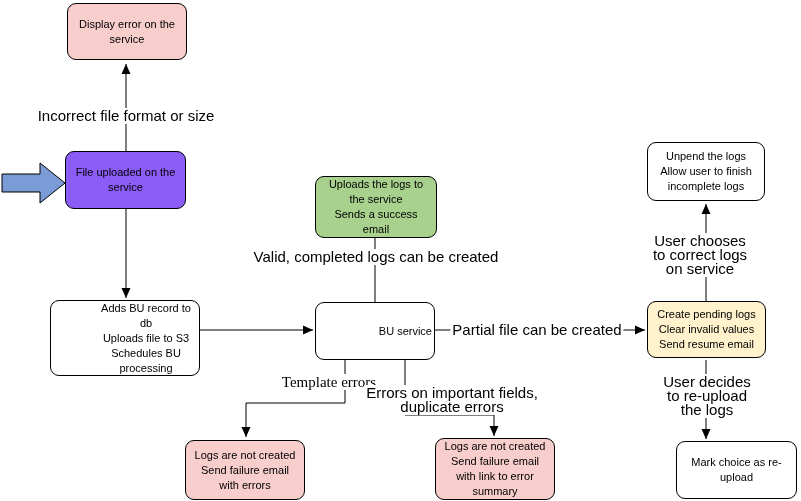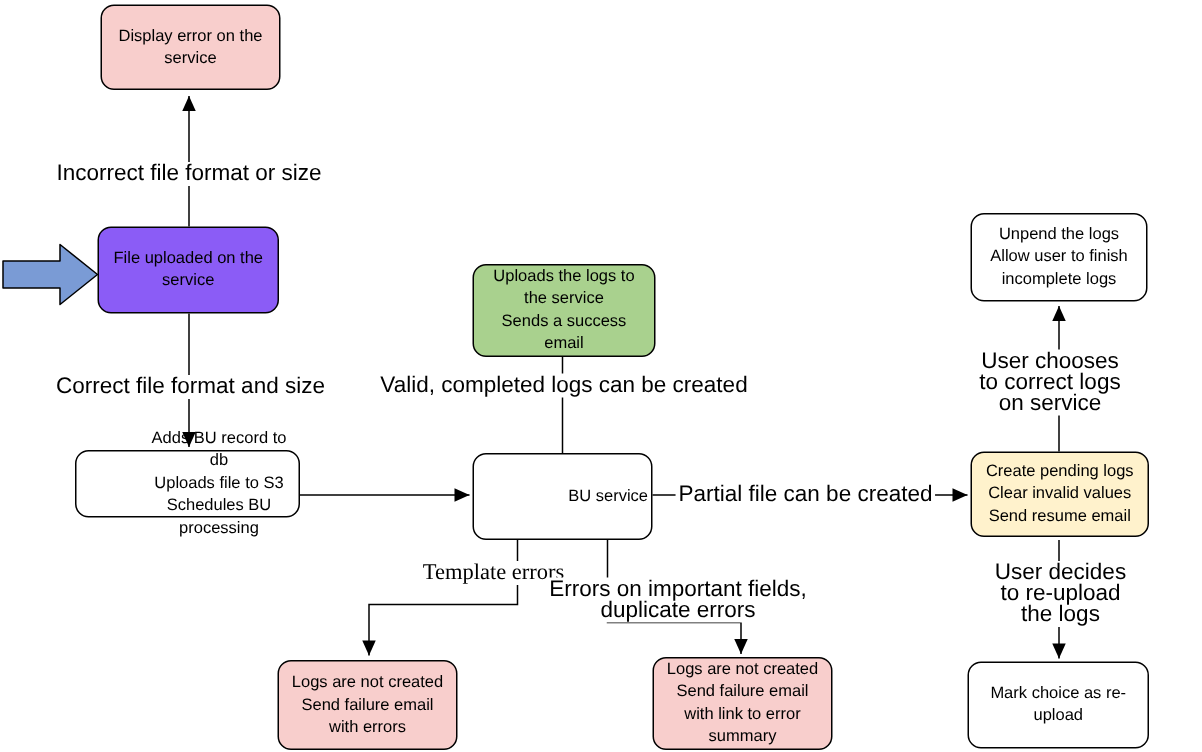--- a/index.html
+++ b/index.html
@@ -16,26 +16,26 @@
   }
   .node span{white-space:pre-line;}
   .elabel{
     position:absolute;z-index:2;transform:translate(-50%,-50%);
     background:#ffffff;font-size:15px;line-height:14px;
     white-space:pre-line;text-align:center;padding:1px 2px;
   }
   
   #n-display-error      {left:67px; top:3px;   width:120px;height:57px;}
   #n-file-uploaded      {left:65px; top:151px; width:121px;height:58px;}
-  #n-adds-bu-record     {left:50px; top:300px; width:150px;height:45px;padding-left:44px;}
+  #n-adds-bu-record     {left:50px; top:300px; width:150px;height:76px;padding-left:44px;}
   #n-bu-service         {left:315px;top:302px; width:120px;height:58px;justify-content:flex-end;}
   #n-uploads-logs       {left:315px;top:148px; width:122px;height:62px;margin-top:28px;}
   #n-unpend-logs        {left:647px;top:142px; width:118px;height:59px;}
   #n-create-pending     {left:647px;top:301px; width:119px;height:57px;}
-  #n-mark-choice        {left:645px;top:441px; width:121px;height:58px;}
+  #n-mark-choice        {left:676px;top:441px; width:121px;height:58px;}
   #n-logs-nc-errors     {left:185px;top:440px; width:120px;height:60px;}
   #n-logs-nc-summary    {left:435px;top:438px; width:120px;height:62px;}
   
   #l-incorrect  {left:126px;top:116px;}
   #l-correct    {left:127px;top:258px;}
   #l-valid      {left:376px;top:257px;}
   #l-partial    {left:537px;top:330px;}
   #l-template   {left:329px;top:382px;font-family:Liberation Serif, serif;}
   #l-important  {left:452px;top:400px;}
   #l-corrects   {left:700px;top:255px;}
@@ -117,21 +117,20 @@
   </div>
 
   <div class="node" id="n-logs-nc-summary" style="background-color: rgb(248, 206, 204);">
     <span>Logs are not created
 Send failure email
 with link to error
 summary</span>
   </div>
 
   <div class="elabel" id="l-incorrect">Incorrect file format or size</div>
-  <div class="elabel" id="l-correct">Correct file format and size</div>
   <div class="elabel" id="l-valid">Valid, completed logs can be created</div>
   <div class="elabel" id="l-partial">Partial file can be created</div>
   <div class="elabel" id="l-template">Template errors</div>
   <div class="elabel" id="l-important">Errors on important fields,
 duplicate errors</div>
   <div class="elabel" id="l-corrects">User chooses to correct logs on service</div>
   <div class="elabel" id="l-reuploads">User decides to re-upload the logs</div>
 
 </div>
 

